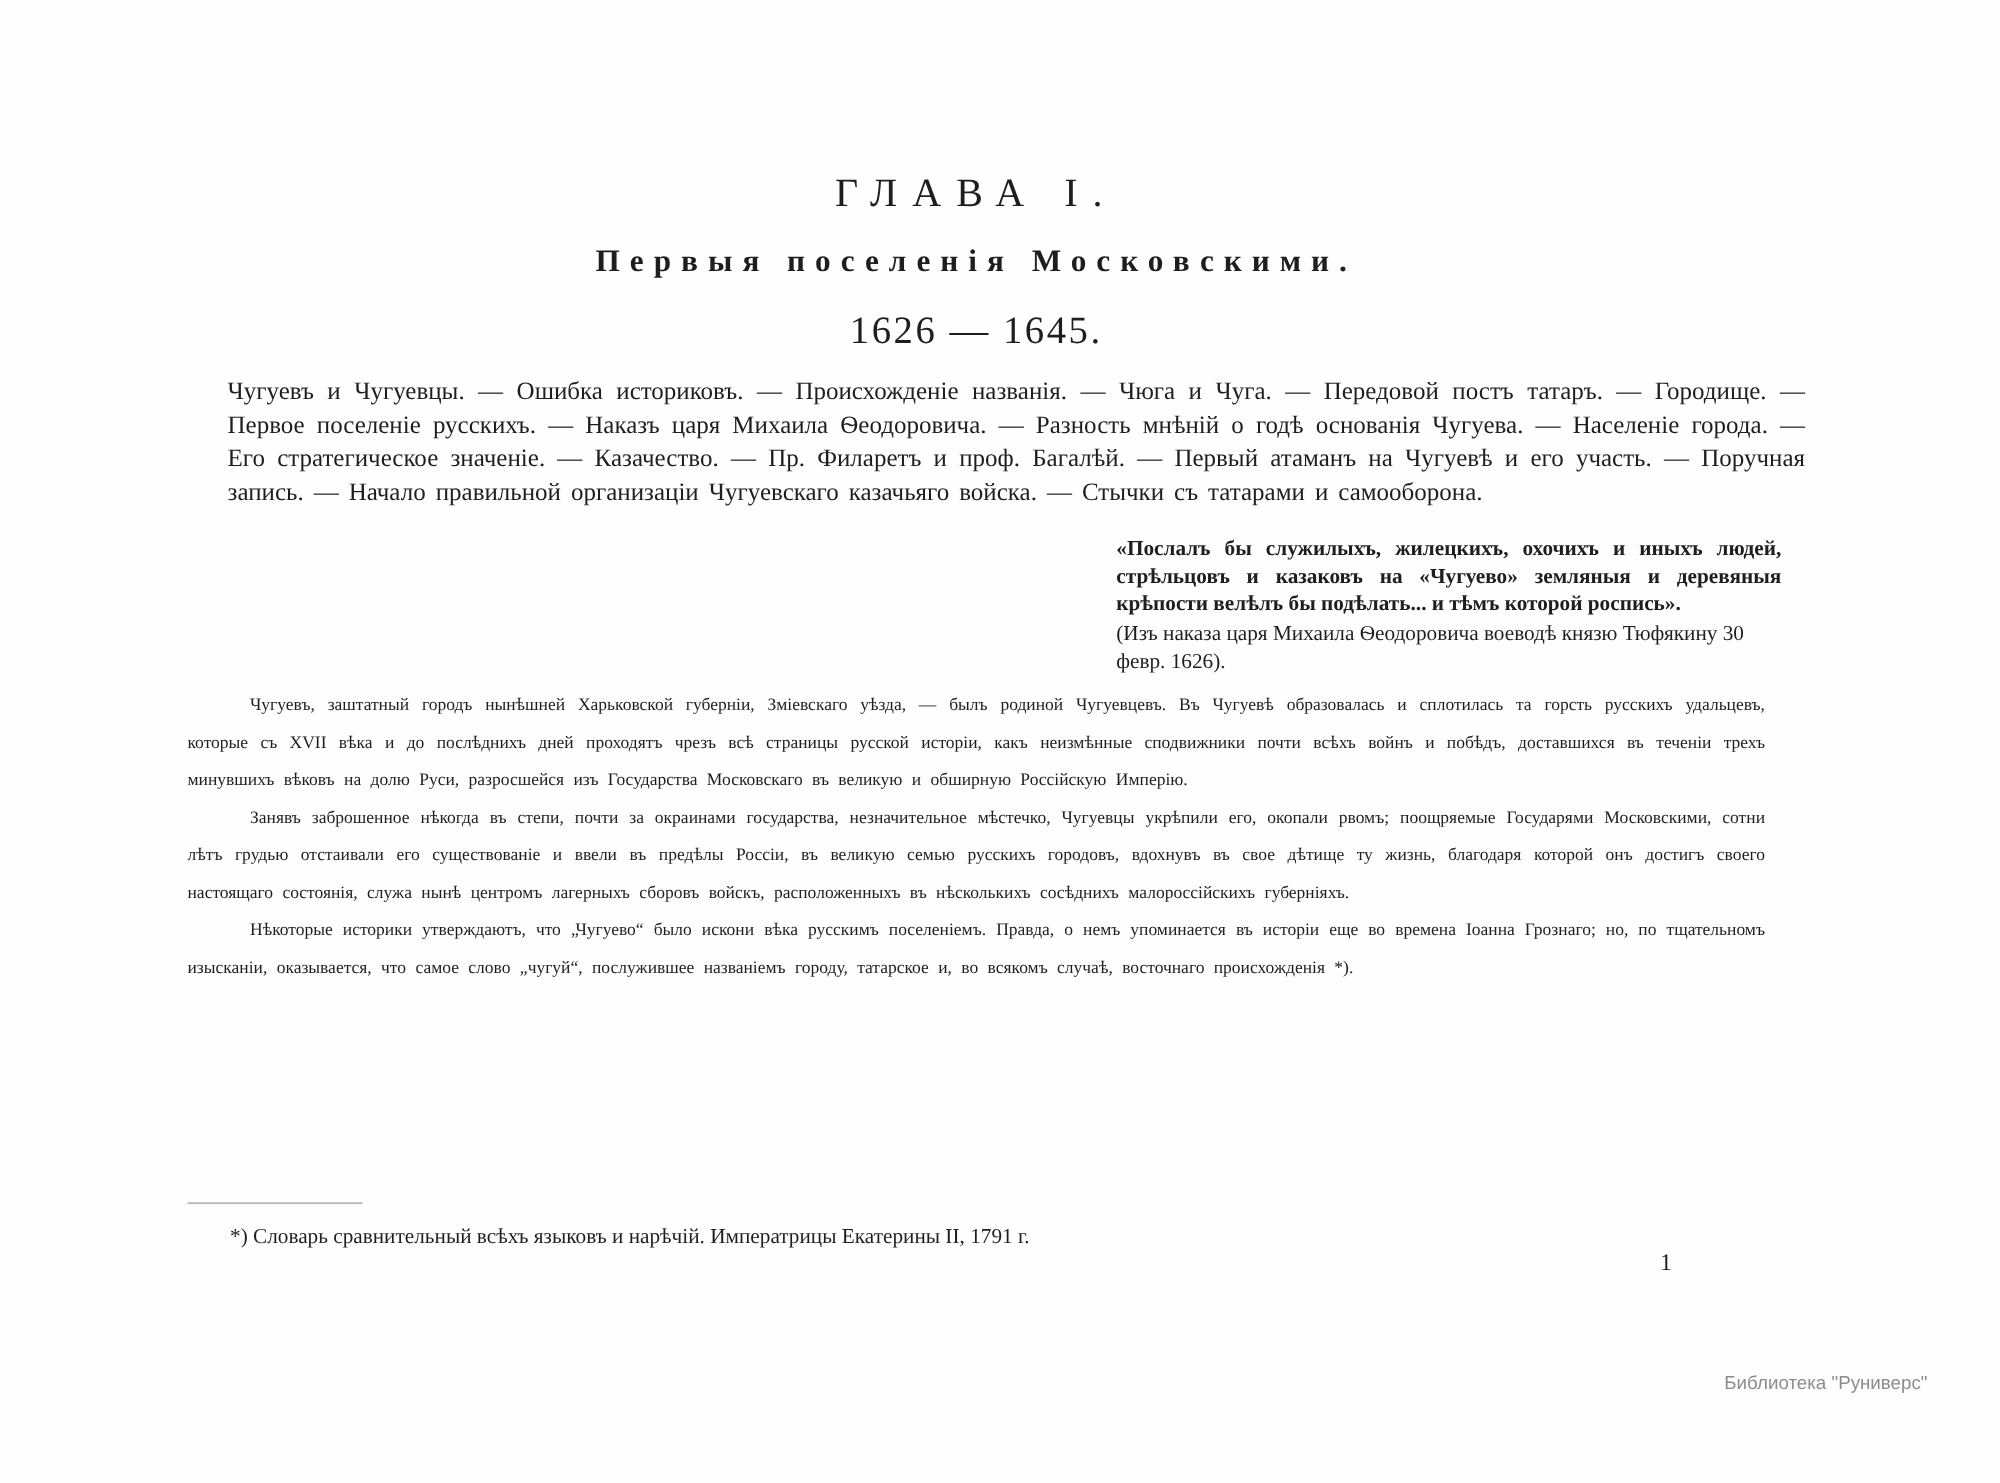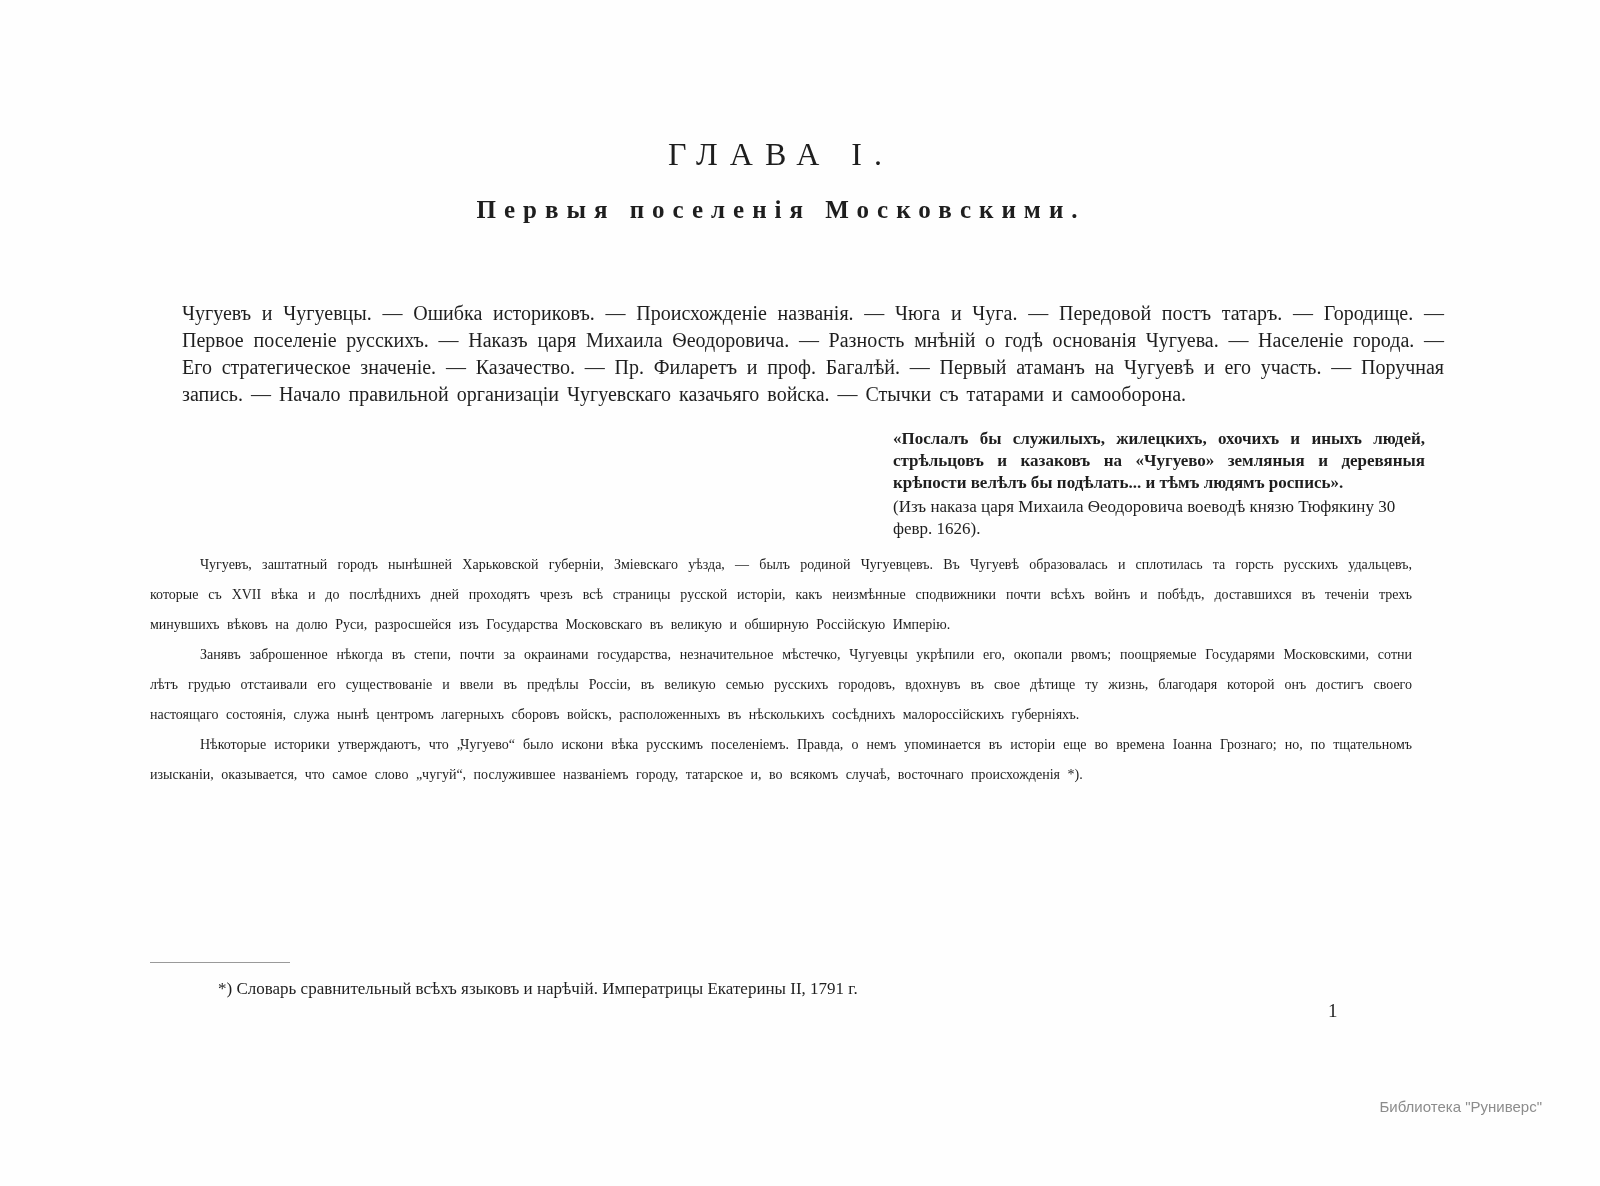--- a/index.html
+++ b/index.html
@@ -88,21 +88,21 @@
     position: absolute;
     left: 150px;
     top: 962px;
     width: 140px;
     border: none;
     border-top: 1px solid #9a9a9a;
     margin: 0;
   }
   .footnote {
     position: absolute;
-    left: 218px;
+    left: 184px;
     top: 978px;
     width: 1150px;
     font-size: 17px;
     line-height: 22px;
   }
   .page-number {
     position: absolute;
     left: 1328px;
     top: 1000px;
     font-size: 19px;
@@ -118,25 +118,26 @@
 </style>
 </head>
 <body>
 
 <div class="page">
 
   <h1 class="text-column chapter-title">ГЛАВА I.</h1>
 
   <h2 class="text-column section-title">Первыя поселенія Московскими.</h2>
 
+  <div class="text-column chapter-dates">1626 — 1645.</div>
 
   <div class="text-column chapter-summary">Чугуевъ и Чугуевцы. — Ошибка историковъ. — Происхожденіе названія. — Чюга и Чуга. — Передовой постъ татаръ. — Городище. — Первое поселеніе русскихъ. — Наказъ царя Михаила Ѳеодоровича. — Разность мнѣній о годѣ основанія Чугуева. — Населеніе города. — Его стратегическое значеніе. — Казачество. — Пр. Филаретъ и проф. Багалѣй. — Первый атаманъ на Чугуевѣ и его участь. — Поручная запись. — Начало правильной организаціи Чугуевскаго казачьяго войска. — Стычки съ татарами и самооборона.</div>
 
   <div class="epigraph">
-    <div class="epigraph-quote">«Послалъ бы служилыхъ, жилецкихъ, охочихъ и иныхъ людей, стрѣльцовъ и казаковъ на «Чугуево» земляныя и деревяныя крѣпости велѣлъ бы подѣлать... и тѣмъ людямъ роспись».</div>
+    <div class="epigraph-quote">«Послалъ бы служилыхъ, жилецкихъ, охочихъ и иныхъ людей, стрѣльцовъ и казаковъ на «Чугуево» земляныя и деревяныя крѣпости велѣлъ бы подѣлать... и тѣмъ которой роспись».</div>
     <div class="epigraph-source">(Изъ наказа царя Михаила Ѳеодоровича воеводѣ князю Тюфякину 30 февр. 1626).</div>
   </div>
 
   <div class="text-column body-text">
     <p>Чугуевъ, заштатный городъ нынѣшней Харьковской губерніи, Зміевскаго уѣзда, — былъ родиной Чугуевцевъ. Въ Чугуевѣ образовалась и сплотилась та горсть русскихъ удальцевъ, которые съ XVII вѣка и до послѣднихъ дней проходятъ чрезъ всѣ страницы русской исторіи, какъ неизмѣнные сподвижники почти всѣхъ войнъ и побѣдъ, доставшихся въ теченіи трехъ минувшихъ вѣковъ на долю Руси, разросшейся изъ Государства Московскаго въ великую и обширную Россійскую Имперію.</p>
     <p>Занявъ заброшенное нѣкогда въ степи, почти за окраинами государства, незначительное мѣстечко, Чугуевцы укрѣпили его, окопали рвомъ; поощряемые Государями Московскими, сотни лѣтъ грудью отстаивали его существованіе и ввели въ предѣлы Россіи, въ великую семью русскихъ городовъ, вдохнувъ въ свое дѣтище ту жизнь, благодаря которой онъ достигъ своего настоящаго состоянія, служа нынѣ центромъ лагерныхъ сборовъ войскъ, расположенныхъ въ нѣсколькихъ сосѣднихъ малороссійскихъ губерніяхъ.</p>
     <p>Нѣкоторые историки утверждаютъ, что „Чугуево“ было искони вѣка русскимъ поселеніемъ. Правда, о немъ упоминается въ исторіи еще во времена Іоанна Грознаго; но, по тщательномъ изысканіи, оказывается, что самое слово „чугуй“, послужившее названіемъ городу, татарское и, во всякомъ случаѣ, восточнаго происхожденія *).</p>
   </div>
 
   <hr class="footnote-divider">

